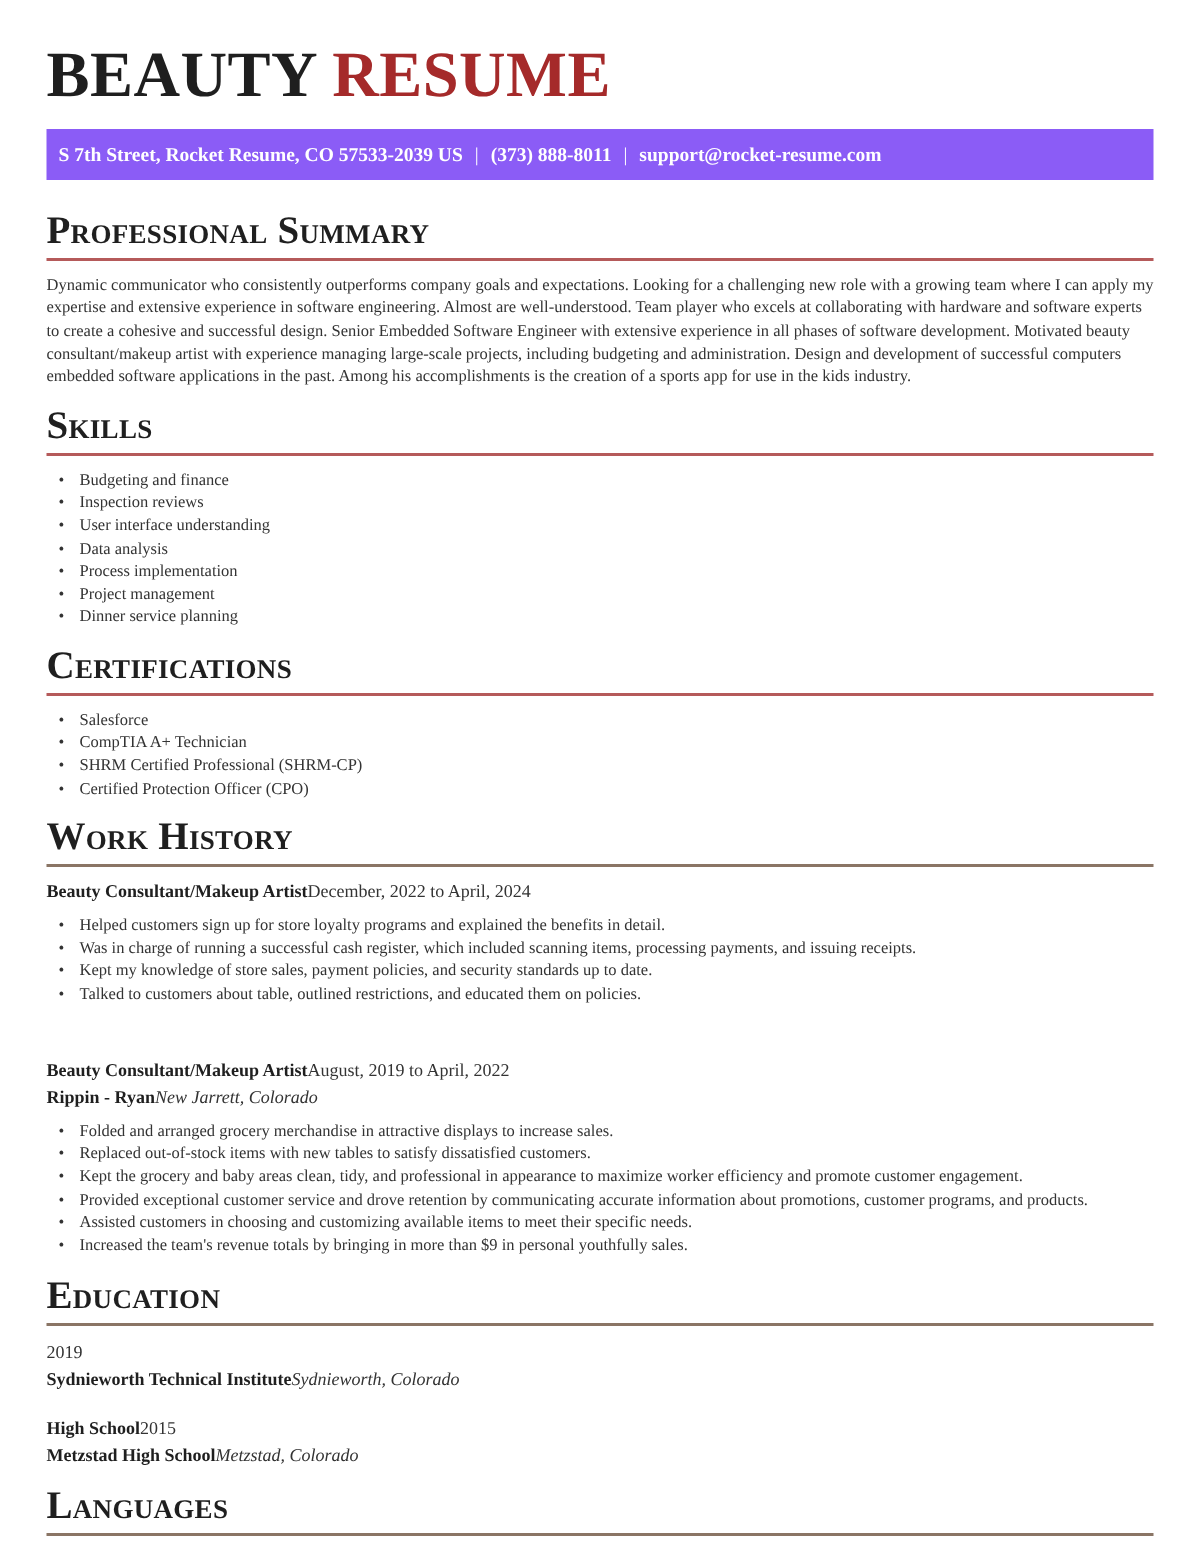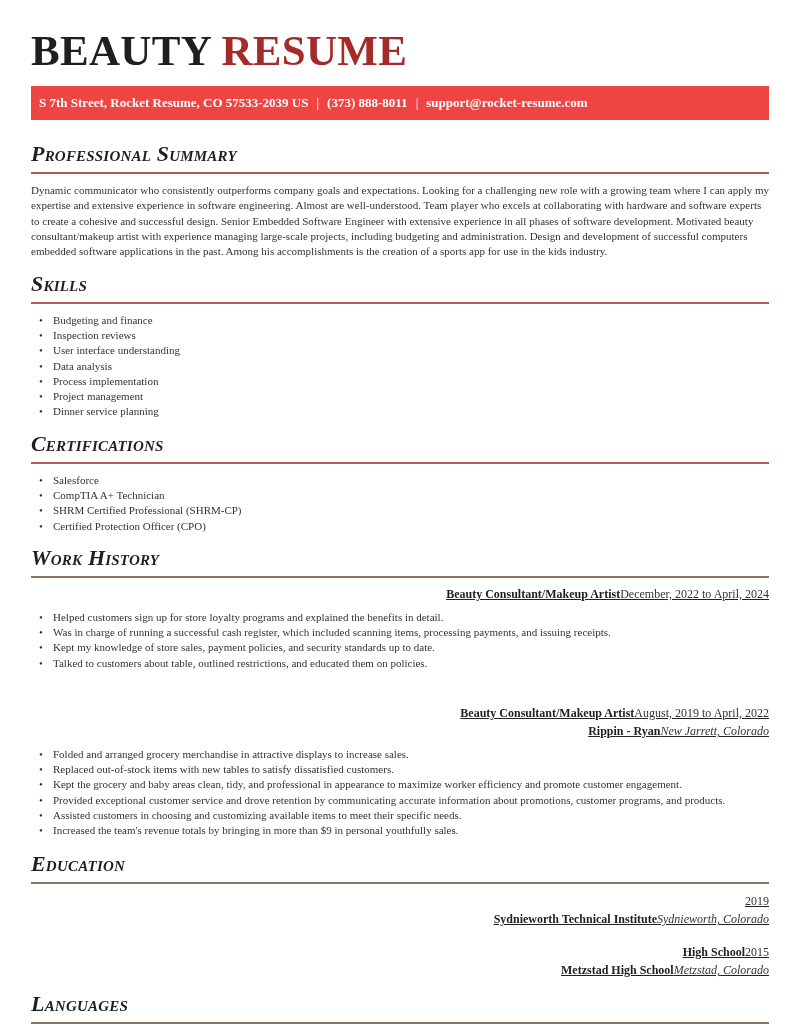--- a/index.html
+++ b/index.html
@@ -12,49 +12,49 @@
     .page { position: absolute; left: 31px; top: 0; width: 738px; }
     .title {
       position: absolute; top: 28px; left: 0;
       font-size: 43px; font-weight: bold; letter-spacing: 0.3px;
       line-height: 46px; white-space: nowrap;
     }
     .title .first { color: #1f1f1f; }
     .title .last { color: #a52a2a; text-align: right; }
     .contact-bar {
       position: absolute; top: 86px; left: 0; width: 738px; height: 34px;
-      background: #ef4444; color: #ffffff;
+      background: #8b5cf6; color: #ffffff;
       font-size: 13px; font-weight: bold;
       line-height: 34px; padding-left: 8px; white-space: nowrap;
     }
     .contact-bar .sep { padding: 0 8px; font-weight: normal; }
     .section { position: absolute; left: 0; width: 738px; }
     .section-title {
-      font-size: 22px; font-weight: bold; font-variant: small-caps;
-      color: #1f1f1f; line-height: 26px; letter-spacing: 0.2px; font-style: italic;
+      font-size: 26px; font-weight: bold; font-variant: small-caps;
+      color: #1f1f1f; line-height: 26px; letter-spacing: 0.2px;
     }
     .rule { height: 2px; background: #b55a5a; margin-top: 5px; width: 738px; }
     .rule.brown { background: #8a7565; }
     .summary-text {
       font-size: 11px; line-height: 15.3px; color: #333333; margin-top: 9px;
     }
     ul.bullets { list-style: none; }
     ul.bullets li {
       position: relative; padding-left: 22px;
       font-size: 11px; line-height: 15.2px; color: #333333;
     }
     ul.bullets li::before {
       content: "\2022"; position: absolute; left: 8px; top: 0;
       font-size: 11px; color: #333333;
     }
     .skills-grid { display: flex; margin-top: 9px; }
     .skills-grid .col { width: 363px; }
     .cert-list { margin-top: 9px; }
     .entry { position: relative; width: 738px; }
-    .entry-row { display: flex; justify-content: flex-end; line-height: 18px; text-decoration: underline; }
+    .entry-row { display: flex; justify-content: flex-start; line-height: 18px; }
     .entry-title { font-size: 12px; font-weight: bold; color: #1f1f1f; }
     .entry-right { font-size: 12px; color: #333333; }
     .entry-right.italic { font-style: italic; }
     .entry-bullets { margin-top: 7px; }
   </style>
 </head>
 <body>
 
 <div class="page">
 

